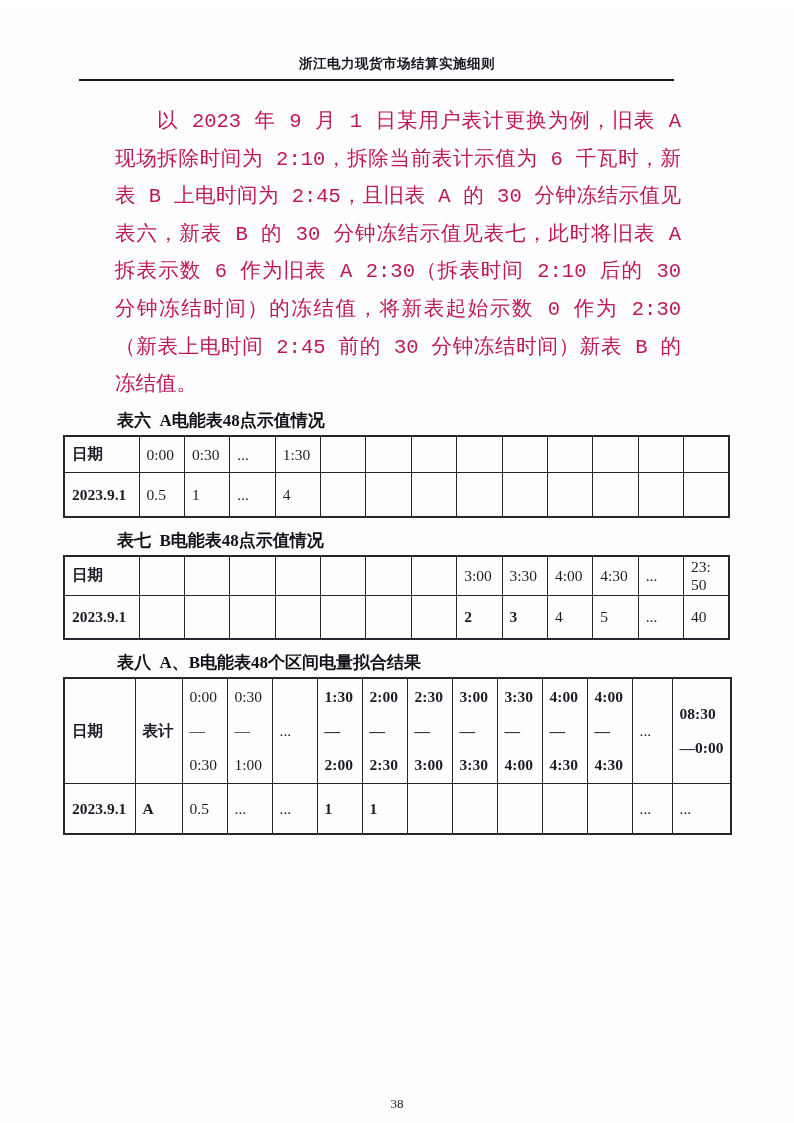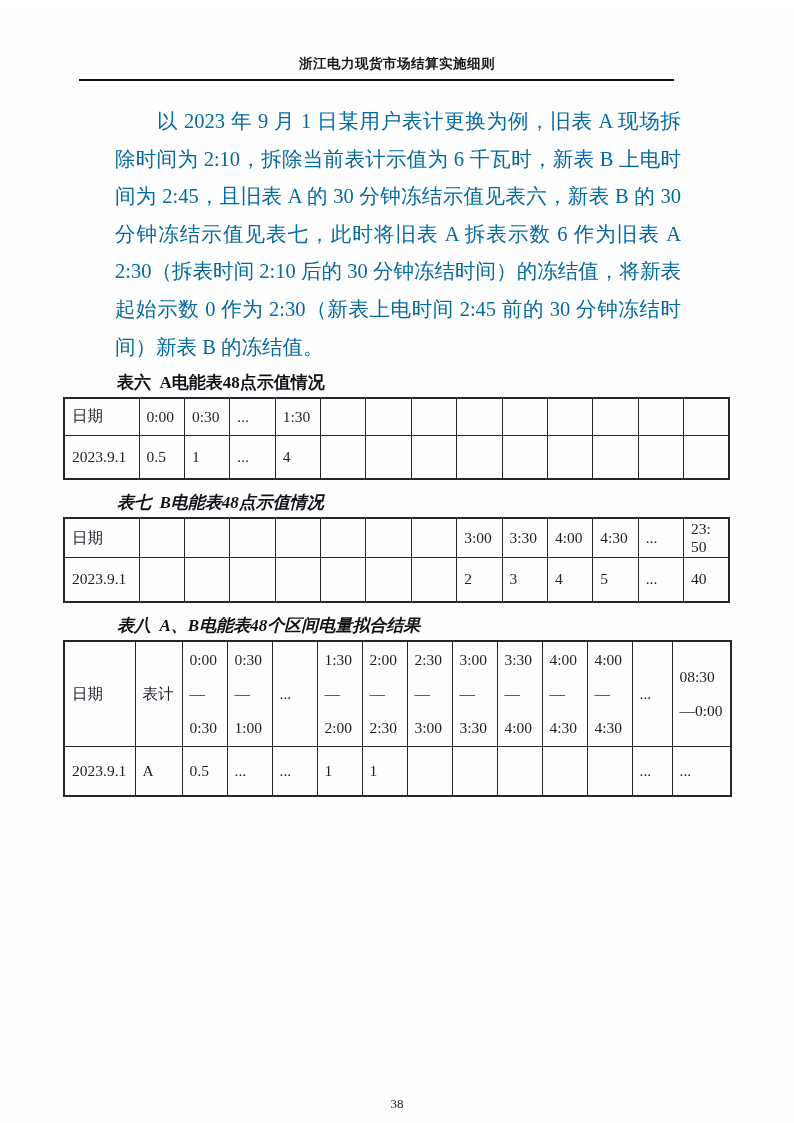--- a/index.html
+++ b/index.html
@@ -13,45 +13,45 @@
   .doc-header-title {
     font-size:13.5px; font-weight:bold; letter-spacing:0.5px; color:#16161f;
   }
   .header-rule {
     margin:6px 0 0 79px; width:595px; height:0;
     border:none; border-top:2px solid #141419;
   }
   .body-text {
     width:566px; margin:22px 0 0 115px;
     font-size:20.5px; line-height:37.6px;
-    text-align:justify; color:#0369a1;
+    text-align:justify; color:#be185d;font-family:Liberation Mono, monospace;
   }
   .body-text p { margin:0; text-indent:2.05em; }
   .tbl-title {
     margin:5px 0 3px 117px; font-size:17px; font-weight:bold; color:#101016;
   }
-  .tbl-title.gap { margin-top:11px;font-style:italic; }
+  .tbl-title.gap { margin-top:11px; }
   table.grid {
     border-collapse:collapse; table-layout:fixed;
     width:667px; margin-left:63px;
     border:2px solid #26262e;
   }
   table.grid td {
     border:1.4px solid #26262e;
     font-size:15.5px; color:#1c1c26;
     padding:1px 2px 1px 7px;
     vertical-align:middle; overflow:hidden;
     white-space:pre-line;
   }
   tr.h38 { height:37px; }
   tr.h44 { height:44px; }
   tr.h104 { height:104px; }
   tr.h50 { height:50px; }
   tr.h104 td { line-height:34px; }
-  td.b { font-weight:normal; }
+  td.b { font-weight:bold; }
   .footer {
     position:absolute; top:1088px; left:0; width:100%;
     text-align:center; font-size:13px; color:#20202b;
   }
 </style>
 </head>
 <body>
 
 <div class="page">
 

